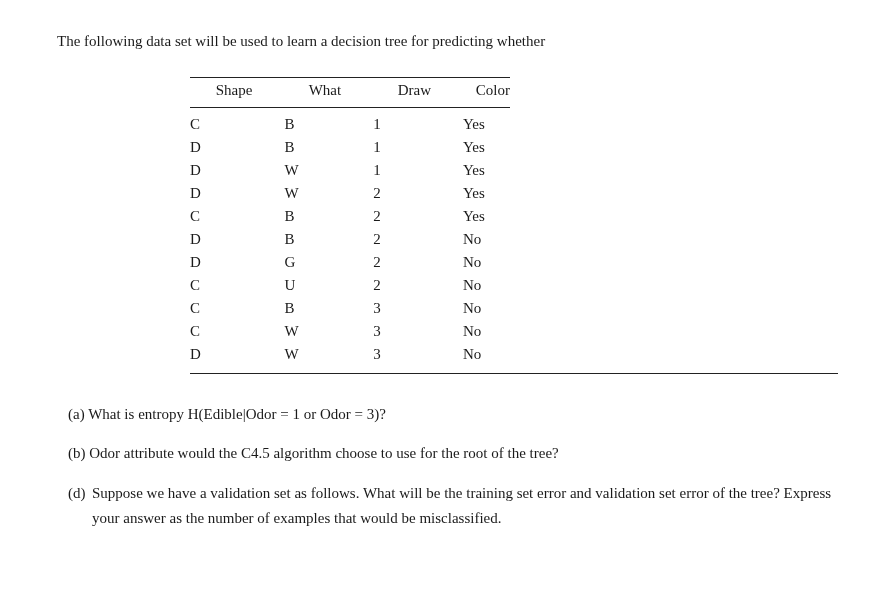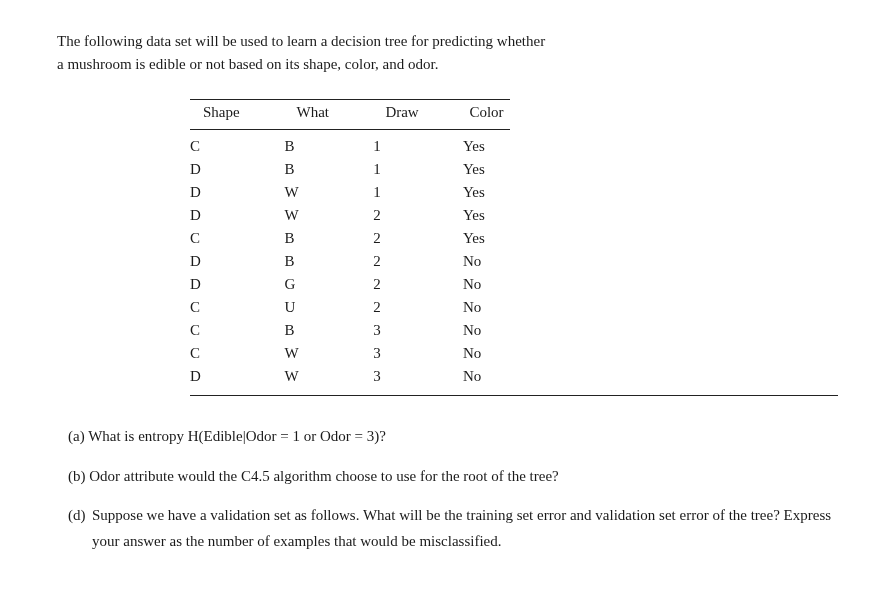--- a/index.html
+++ b/index.html
@@ -30,21 +30,21 @@
     }
 
     table {
       border-collapse: collapse;
       min-width: 320px;
     }
 
     thead tr th {
       font-weight: normal;
       padding: 4px 32px 8px 0;
-      text-align: center;
+      text-align: right;
       border-top: 1.5px solid #222;
       border-bottom: 1.5px solid #222;
     }
 
     thead tr th:last-child {
       padding-right: 0;
     }
 
     tbody tr td {
       padding: 3px 32px 3px 0;
@@ -87,21 +87,20 @@
 
     .q-text {
       flex: 1;
     }
   </style>
 </head>
 <body>
 
 <div class="intro-text">
   <span>The following data set will be used to learn a decision tree for predicting whether</span><br>
-  <span>a mushroom is edible or not based on its shape, color, and odor.</span>
 </div>
 
 <div class="table-container">
   <table>
     <thead>
       <tr>
         <th>Shape</th>
         <th>What</th>
         <th>Draw</th>
         <th>Color</th>

